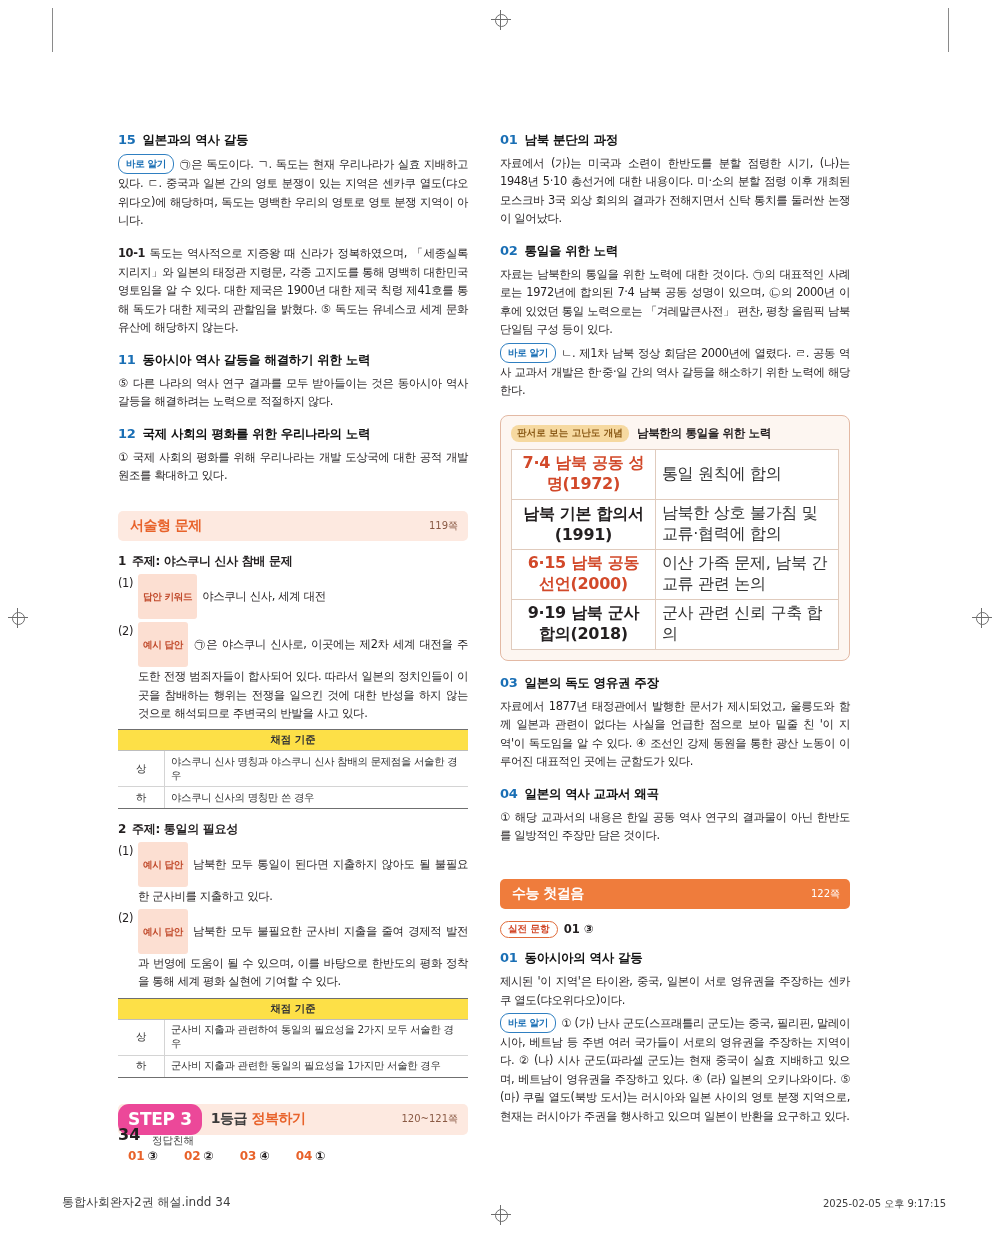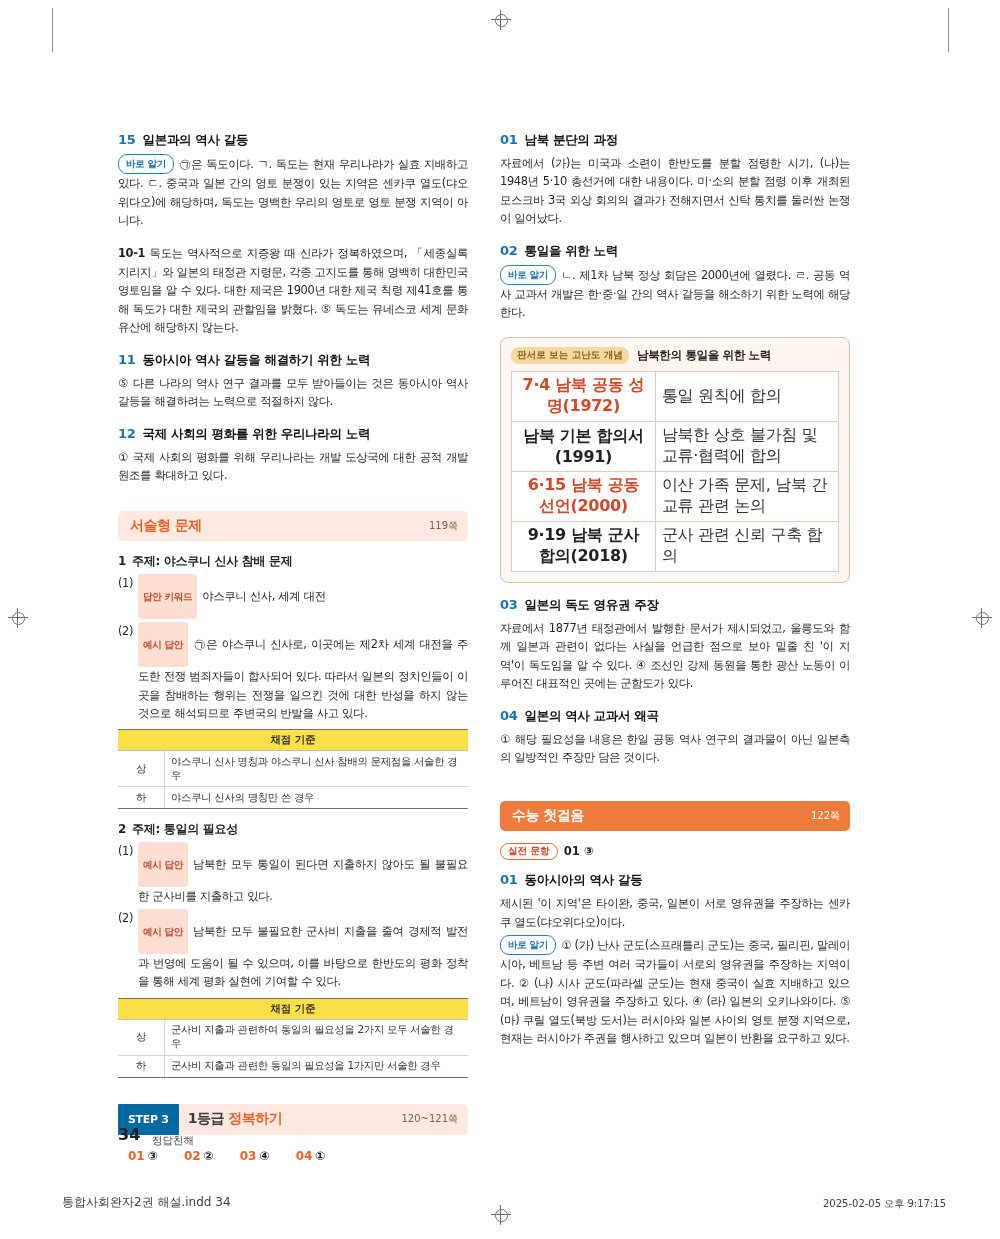--- a/index.html
+++ b/index.html
@@ -56,22 +56,22 @@
   .banner.orange{background:#ef7c3c;}
   .banner.orange .btitle{color:#fff;}
   .banner.orange .bpage{color:#fff;}
 
   
   .step-banner{
     position:relative;margin:26px 0 10px 0;height:31px;background:#fde9e0;
     border-radius:5px;display:flex;align-items:center;
   }
   .step-chip{
-    background:#0369a1;color:#fff;font-size:11px;font-weight:bold;
-    border-radius:1px;height:31px;display:flex;align-items:center;padding:0 10px;
+    background:#ec4899;color:#fff;font-size:17px;font-weight:bold;
+    border-radius:11px;height:31px;display:flex;align-items:center;padding:0 10px;
     letter-spacing:-.3px;
   }
   .step-label{font-size:14px;font-weight:bold;color:#e8622a;padding-left:9px;letter-spacing:-.5px;}
   .step-label .g1{color:#3b3b3b;}
   .step-page{position:absolute;right:10px;top:50%;transform:translateY(-50%);font-size:10px;color:#8a5a44;}
 
   .ans-row{
     display:flex;gap:26px;font-size:12px;font-weight:bold;color:#231f20;
     padding:4px 0 0 10px;margin-bottom:14px;
   }
@@ -266,20 +266,21 @@
         <span class="ttl">남북 분단의 과정</span>
       </h3>
       <p class="txt">자료에서 (가)는 미국과 소련이 한반도를 분할 점령한 시기, (나)는 1948년 5·10 총선거에 대한 내용이다. 미·소의 분할 점령 이후 개최된 모스크바 3국 외상 회의의 결과가 전해지면서 신탁 통치를 둘러싼 논쟁이 일어났다.</p>
     </div>
 
     <div class="blk">
       <h3 class="head">
         <span class="num">02</span>
         <span class="ttl">통일을 위한 노력</span>
       </h3>
+      <p class="txt">자료는 남북한의 통일을 위한 노력에 대한 것이다. ㉠의 대표적인 사례로는 1972년에 합의된 7·4 남북 공동 성명이 있으며, ㉡의 2000년 이후에 있었던 통일 노력으로는 「겨레말큰사전」 편찬, 평창 올림픽 남북 단일팀 구성 등이 있다.</p>
       <p class="txt"><span class="tag">바로 알기</span><span>ㄴ. 제1차 남북 정상 회담은 2000년에 열렸다. ㄹ. 공동 역사 교과서 개발은 한·중·일 간의 역사 갈등을 해소하기 위한 노력에 해당한다.</span></p>
     </div>
 
     <div class="cbox">
       <div class="chead">
         <span class="cchip">판서로 보는 고난도 개념</span>
         <span class="ctitle">남북한의 통일을 위한 노력</span>
       </div>
       <table class="ctab">
         <tbody>
@@ -309,21 +310,21 @@
         <span class="ttl">일본의 독도 영유권 주장</span>
       </h3>
       <p class="txt">자료에서 1877년 태정관에서 발행한 문서가 제시되었고, 울릉도와 함께 일본과 관련이 없다는 사실을 언급한 점으로 보아 밑줄 친 '이 지역'이 독도임을 알 수 있다. ④ 조선인 강제 동원을 통한 광산 노동이 이루어진 대표적인 곳에는 군함도가 있다.</p>
     </div>
 
     <div class="blk">
       <h3 class="head">
         <span class="num">04</span>
         <span class="ttl">일본의 역사 교과서 왜곡</span>
       </h3>
-      <p class="txt">① 해당 필요성을 내용은 한일 공동 역사 연구의 결과물이 아닌 일본측의 일방적인 주장만 담은 것이다.</p>
+      <p class="txt">① 해당 교과서의 내용은 한일 공동 역사 연구의 결과물이 아닌 한반도를 일방적인 주장만 담은 것이다.</p>
     </div>
 
     <div class="banner orange" style="margin-top:34px;">
       <span class="btitle">수능 첫걸음</span>
       <span class="bpage">122쪽</span>
     </div>
 
     <div class="ptag-row">
       <span class="ptag">실전 문항</span><span>01 ③</span>
     </div>

